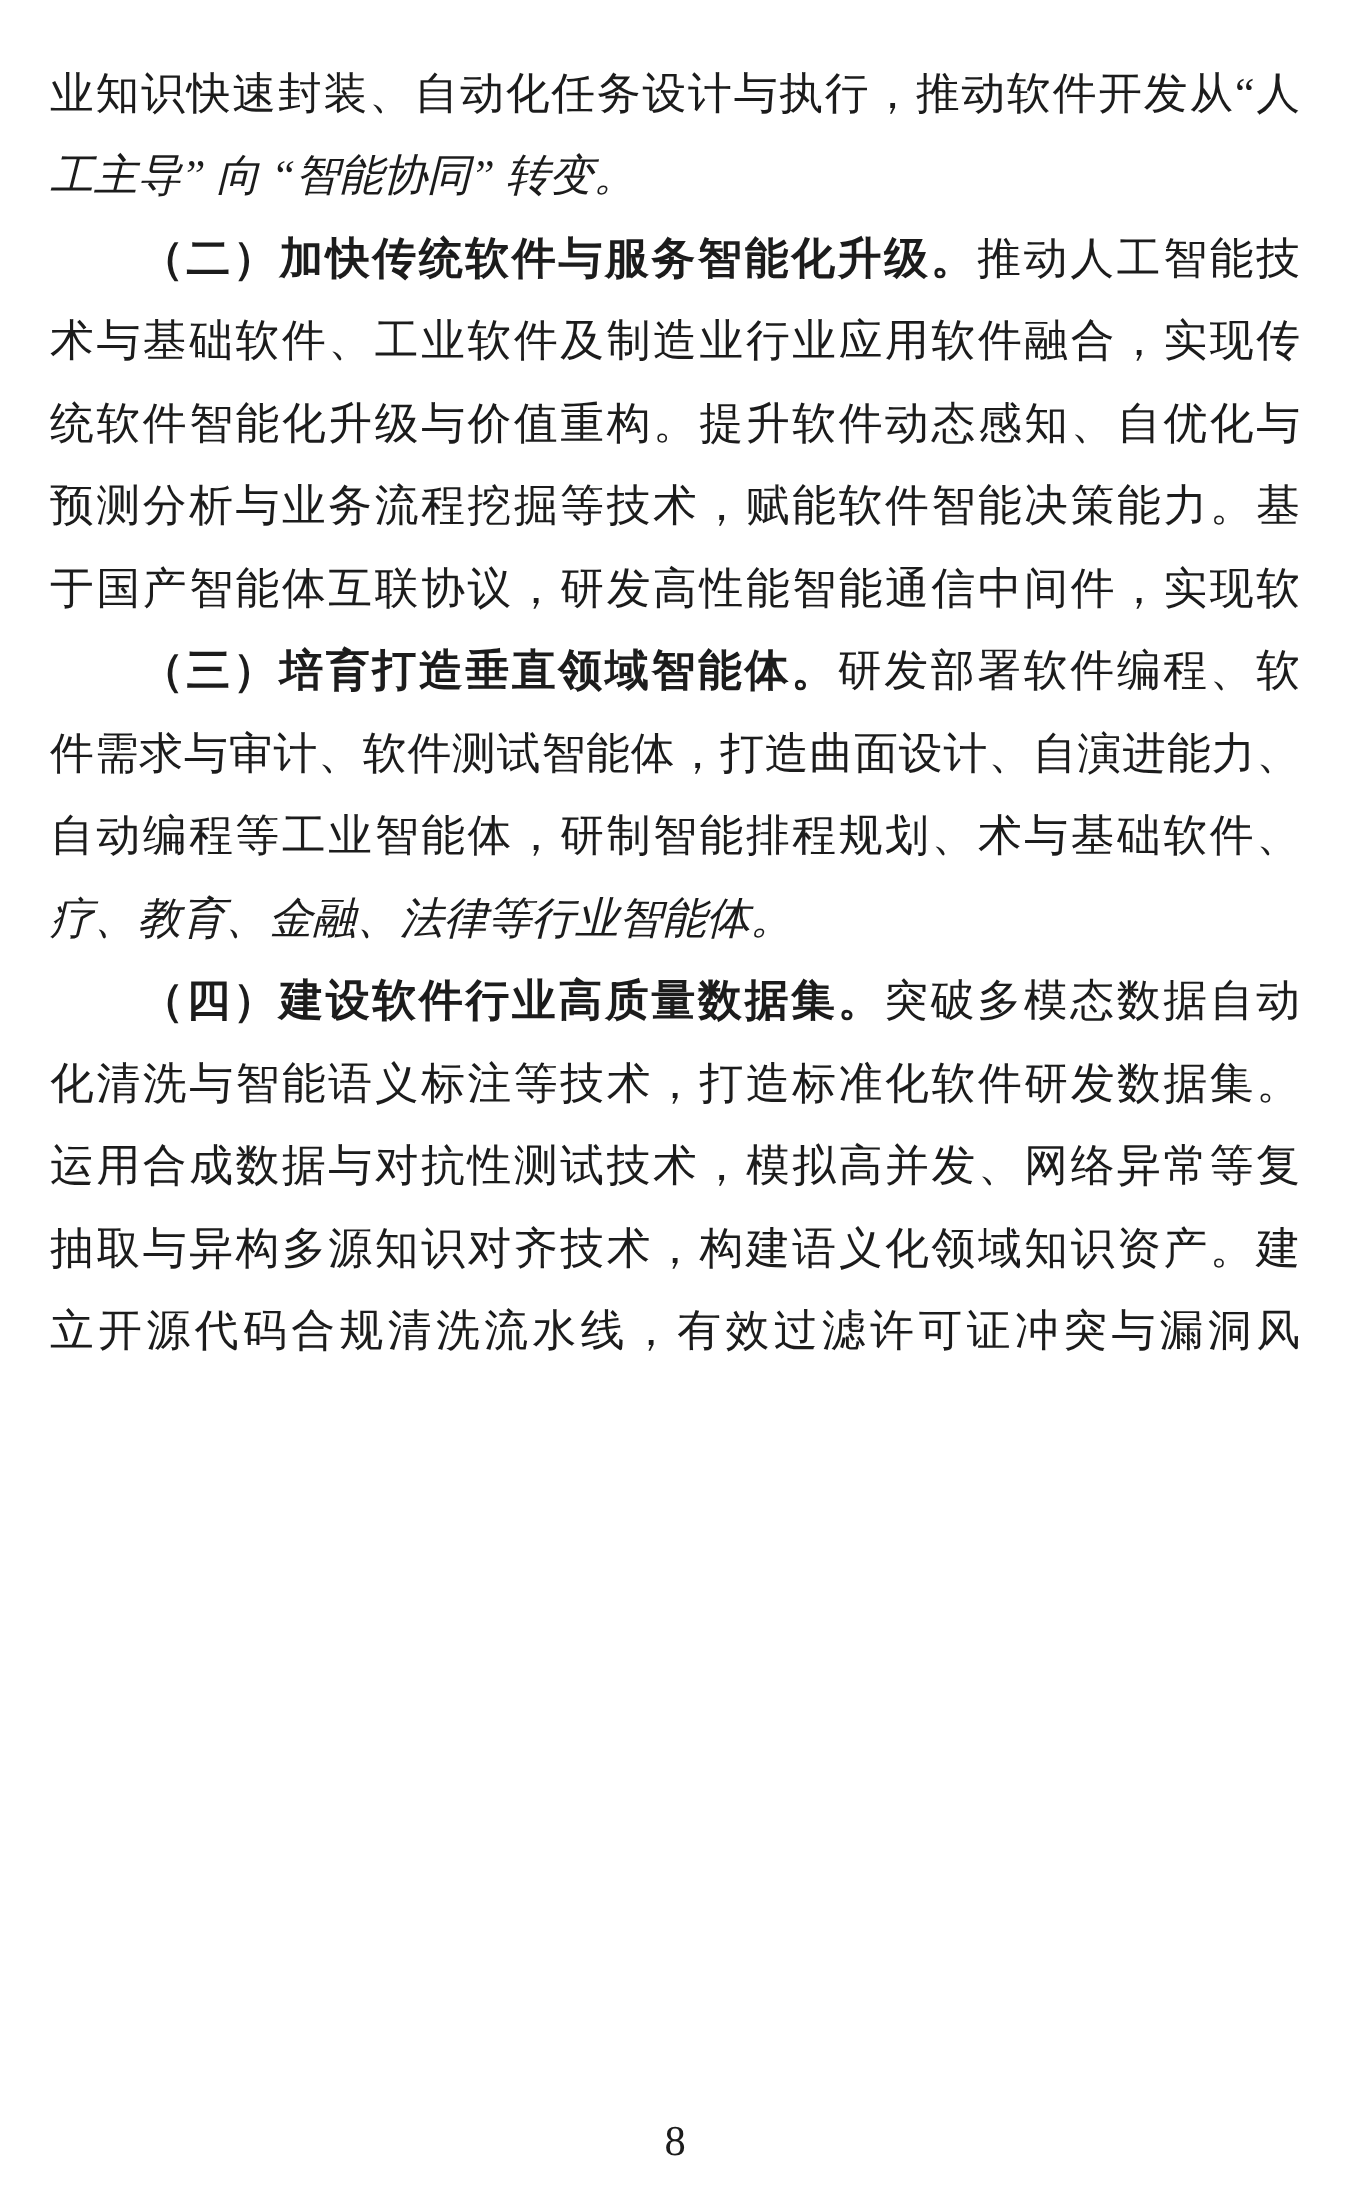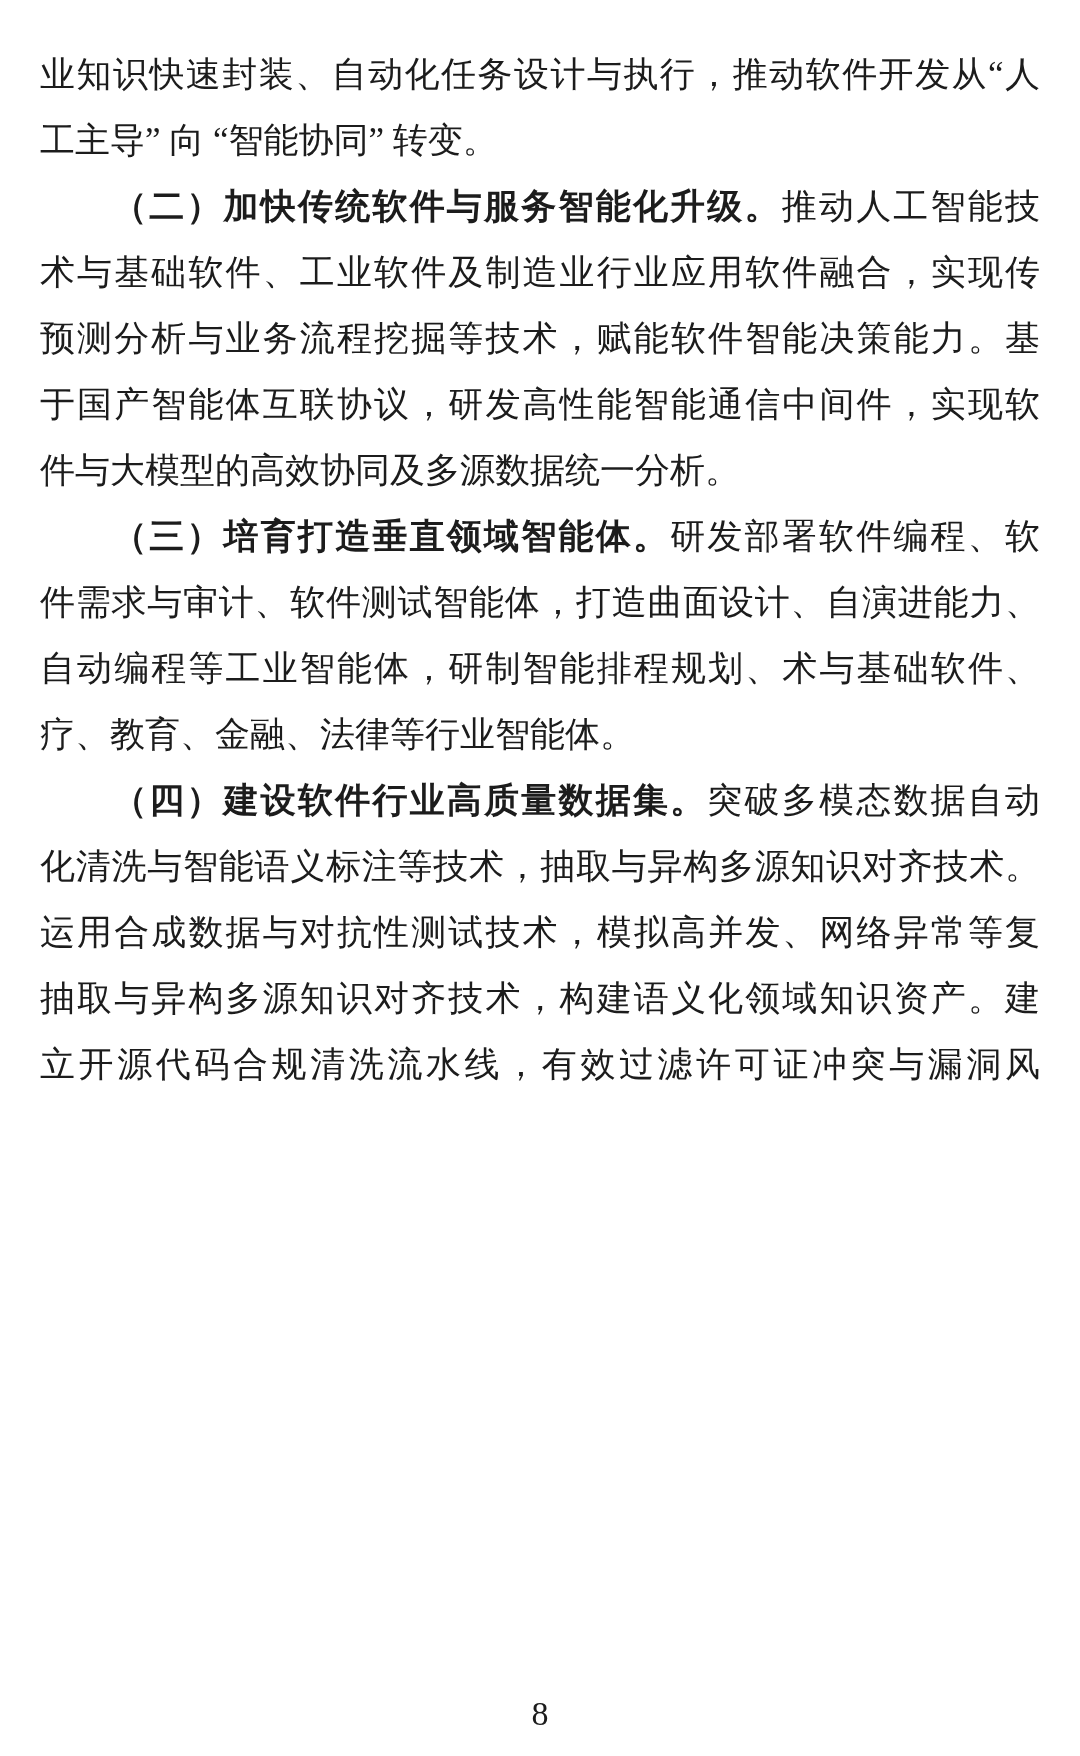--- a/index.html
+++ b/index.html
@@ -26,20 +26,21 @@
     line-height: 66px;
     height: 66px;
     text-align: justify;
     text-align-last: justify;
     text-justify: inter-character;
     overflow: hidden;
   }
   .line.end {
     text-align: right;
     text-align-last: left;
+    font-style: italic;
   }
   .line.indent {
     text-indent: 72px;
   }
   .head {
     font-weight: bold;
   }
   .page-number {
     position: absolute;
     left: 0;
@@ -57,40 +58,40 @@
 <div class="doc">
 
   <div class="line"><span>业知识快速封装、自动化任务设计与执行，推动软件开发从“人</span></div>
 
   <div class="line end"><span>工主导” 向 “智能协同” 转变。</span></div>
 
   <div class="line indent"><span class="head">（二）加快传统软件与服务智能化升级。</span><span>推动人工智能技</span></div>
 
   <div class="line"><span>术与基础软件、工业软件及制造业行业应用软件融合，实现传</span></div>
 
+  <div class="line"><span>统软件智能化升级与价值重构。提升软件动态感知、自优化与</span></div>
 
 
   <div class="line"><span>预测分析与业务流程挖掘等技术，赋能软件智能决策能力。基</span></div>
 
   <div class="line"><span>于国产智能体互联协议，研发高性能智能通信中间件，实现软</span></div>
 
-  <div class="line end"><span>件与大模型的高效协同及多源数据统一分析。</span></div>
 
   <div class="line indent"><span class="head">（三）培育打造垂直领域智能体。</span><span>研发部署软件编程、软</span></div>
 
   <div class="line"><span>件需求与审计、软件测试智能体，打造曲面设计、自演进能力、</span></div>
 
   <div class="line"><span>自动编程等工业智能体，研制智能排程规划、术与基础软件、</span></div>
 
 
   <div class="line end"><span>疗、教育、金融、法律等行业智能体。</span></div>
 
   <div class="line indent"><span class="head">（四）建设软件行业高质量数据集。</span><span>突破多模态数据自动</span></div>
 
-  <div class="line"><span>化清洗与智能语义标注等技术，抽取与异构多源知识对齐技术。</span></div>
+  <div class="line"><span>化清洗与智能语义标注等技术，打造标准化软件研发数据集。</span></div>
 
   <div class="line"><span>运用合成数据与对抗性测试技术，模拟高并发、网络异常等复</span></div>
 
 
   <div class="line"><span>抽取与异构多源知识对齐技术，构建语义化领域知识资产。建</span></div>
 
   <div class="line"><span>立开源代码合规清洗流水线，有效过滤许可证冲突与漏洞风</span></div>
 
 
 </div>

